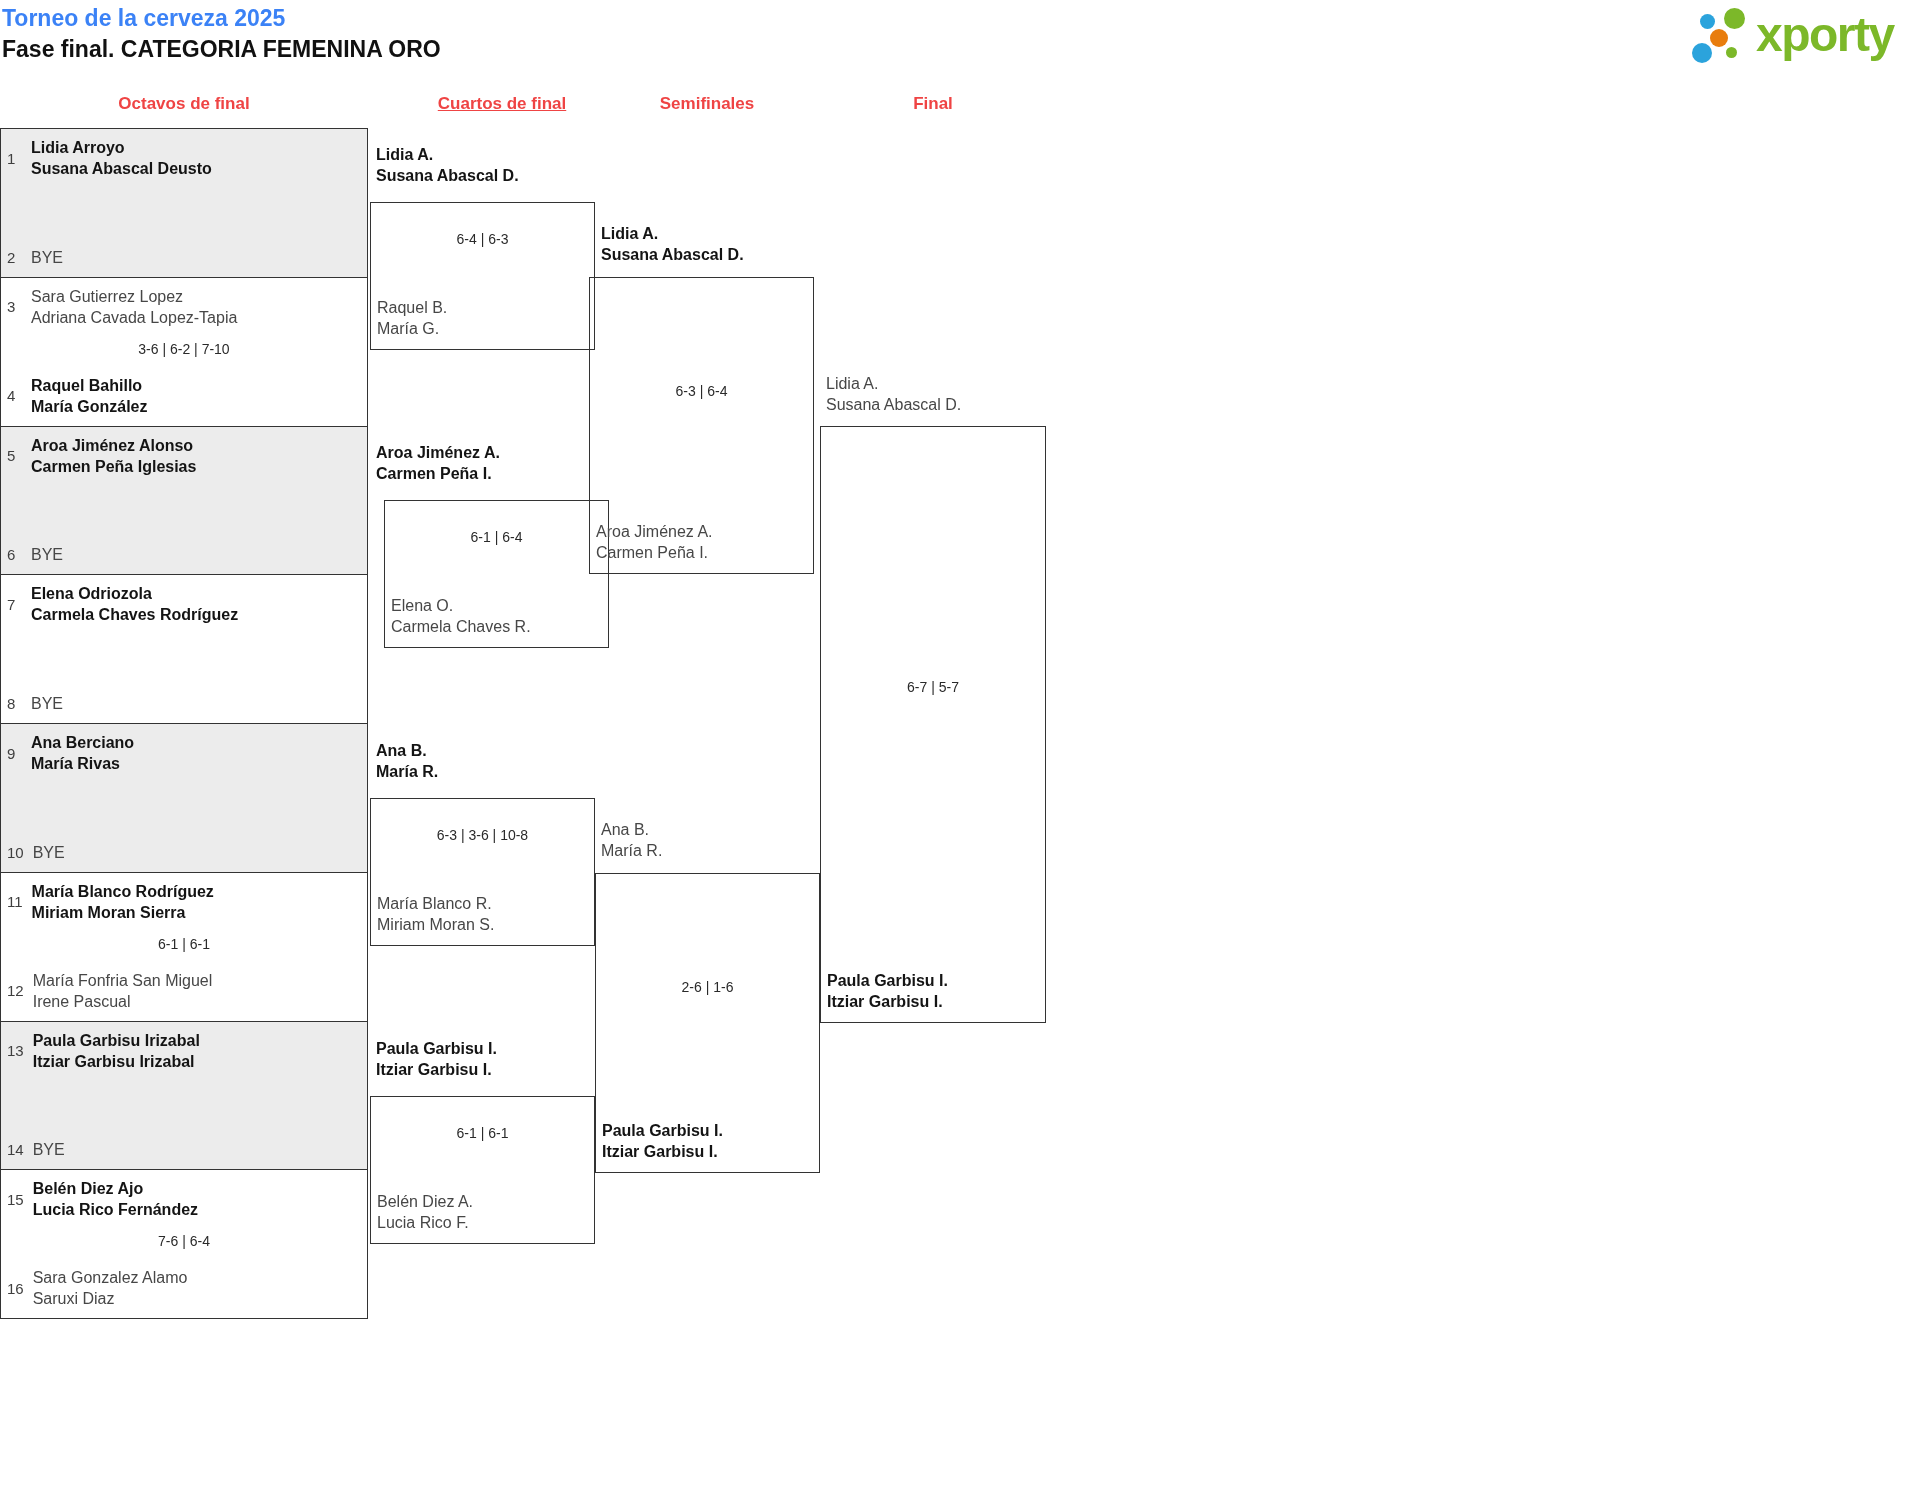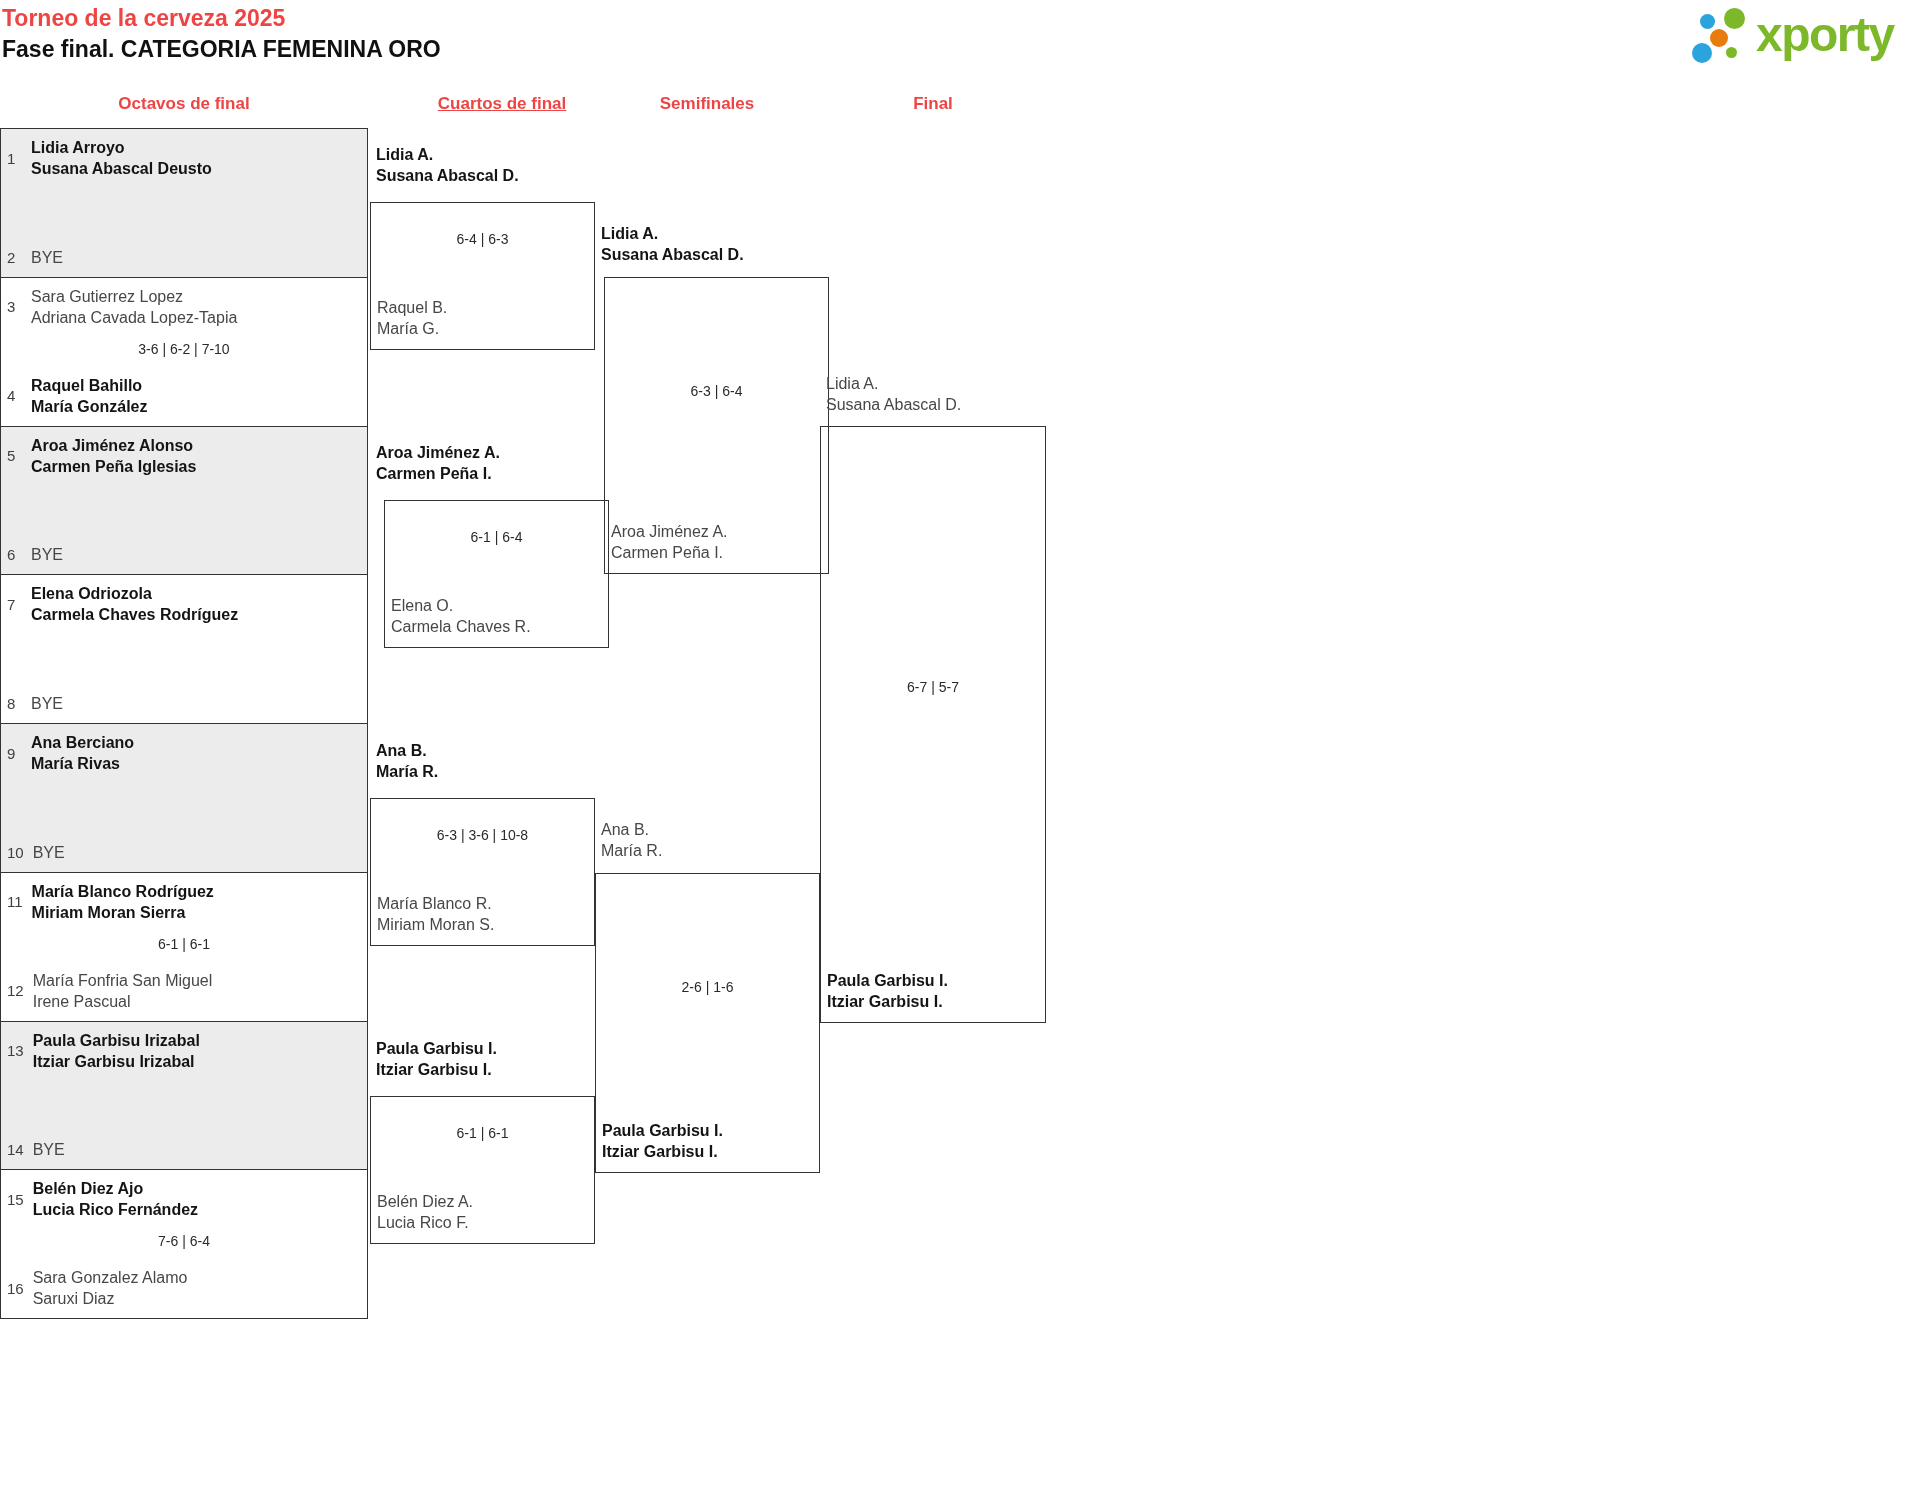--- a/index.html
+++ b/index.html
@@ -1,18 +1,18 @@
 <!DOCTYPE html>
 <html><head>
 <meta charset="utf-8">
 <style>
   html,body{margin:0;padding:0;background:#fff;}
   .stage{position:relative;width:1920px;height:1492px;background:#fff;overflow:hidden;
          font-family:"Liberation Sans",sans-serif;color:#222;}
-  .title{position:absolute;left:2px;top:3px;font-size:23px;line-height:31px;font-weight:700;color:#ef4444;}
+  .title{position:absolute;left:2px;top:3px;font-size:23px;line-height:31px;font-weight:700;color:#3b82f6;}
   .subtitle{position:absolute;left:2px;top:34px;font-size:23px;line-height:31px;font-weight:700;color:#111;}
 
   .round-header{position:absolute;top:94px;width:220px;text-align:center;font-size:17px;font-weight:600;color:#ef4444;}
 
   
   .r1col{position:absolute;left:0;top:128px;width:368px;height:1191px;border:1.5px solid #333;
          display:flex;flex-direction:column;box-sizing:border-box;}
   .r1box{position:relative;flex:1;background:#fff;}
   .r1box + .r1box{border-top:1.5px solid #333;}
   .r1box.shaded{background:#ececec;}
@@ -199,21 +199,21 @@
   <div class="label w" style="left:376px;top:1038px;">Paula Garbisu I.
 Itziar Garbisu I.</div>
   <div class="mbox" style="left:370px;top:1096px;width:225px;height:148px;">
     <div class="score qscore">6-1 | 6-1</div>
     <div class="label in">Belén Diez A.
 Lucia Rico F.</div>
   </div>
 
   <div class="label w" style="left:601px;top:223px;">Lidia A.
 Susana Abascal D.</div>
-  <div class="mbox" style="left:604px;top:277px;width:225px;height:297px;">
+  <div class="mbox" style="left:589px;top:277px;width:225px;height:297px;">
     <div class="score sscore">6-3 | 6-4</div>
     <div class="label in">Aroa Jiménez A.
 Carmen Peña I.</div>
   </div>
 
   <div class="label" style="left:601px;top:819px;">Ana B.
 María R.</div>
   <div class="mbox" style="left:595px;top:873px;width:225px;height:300px;">
     <div class="score sscore">2-6 | 1-6</div>
     <div class="label in w">Paula Garbisu I.

